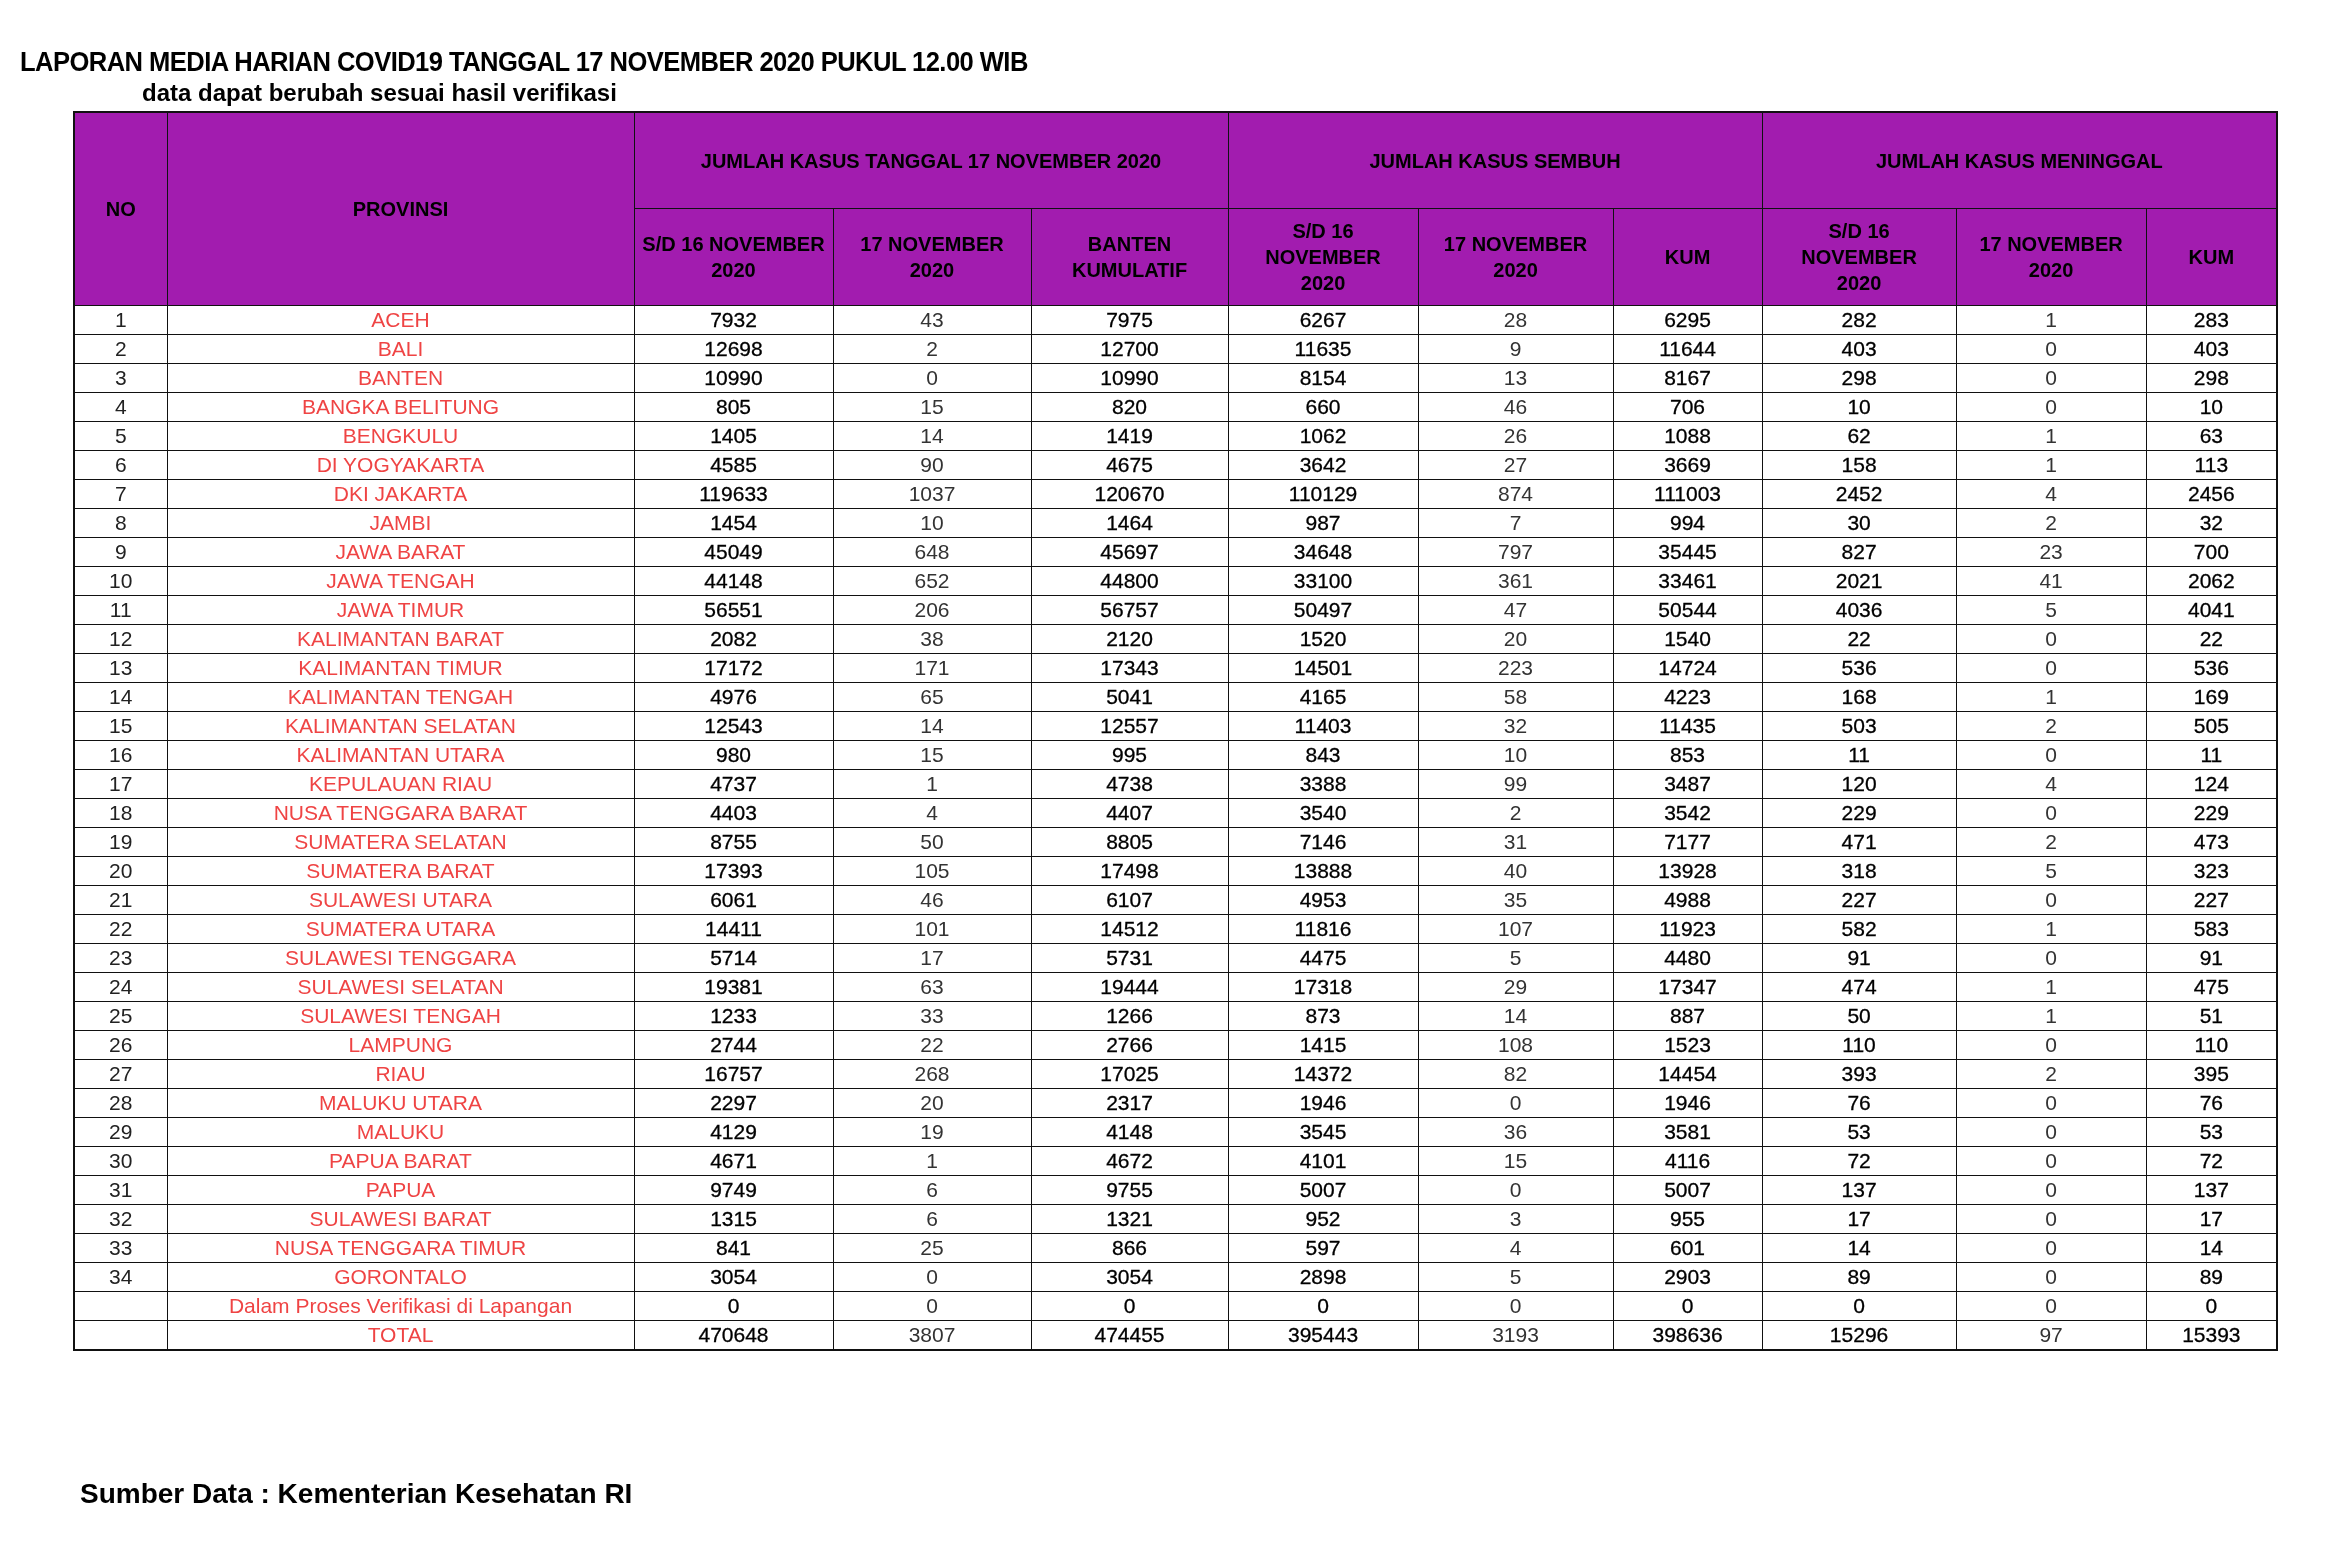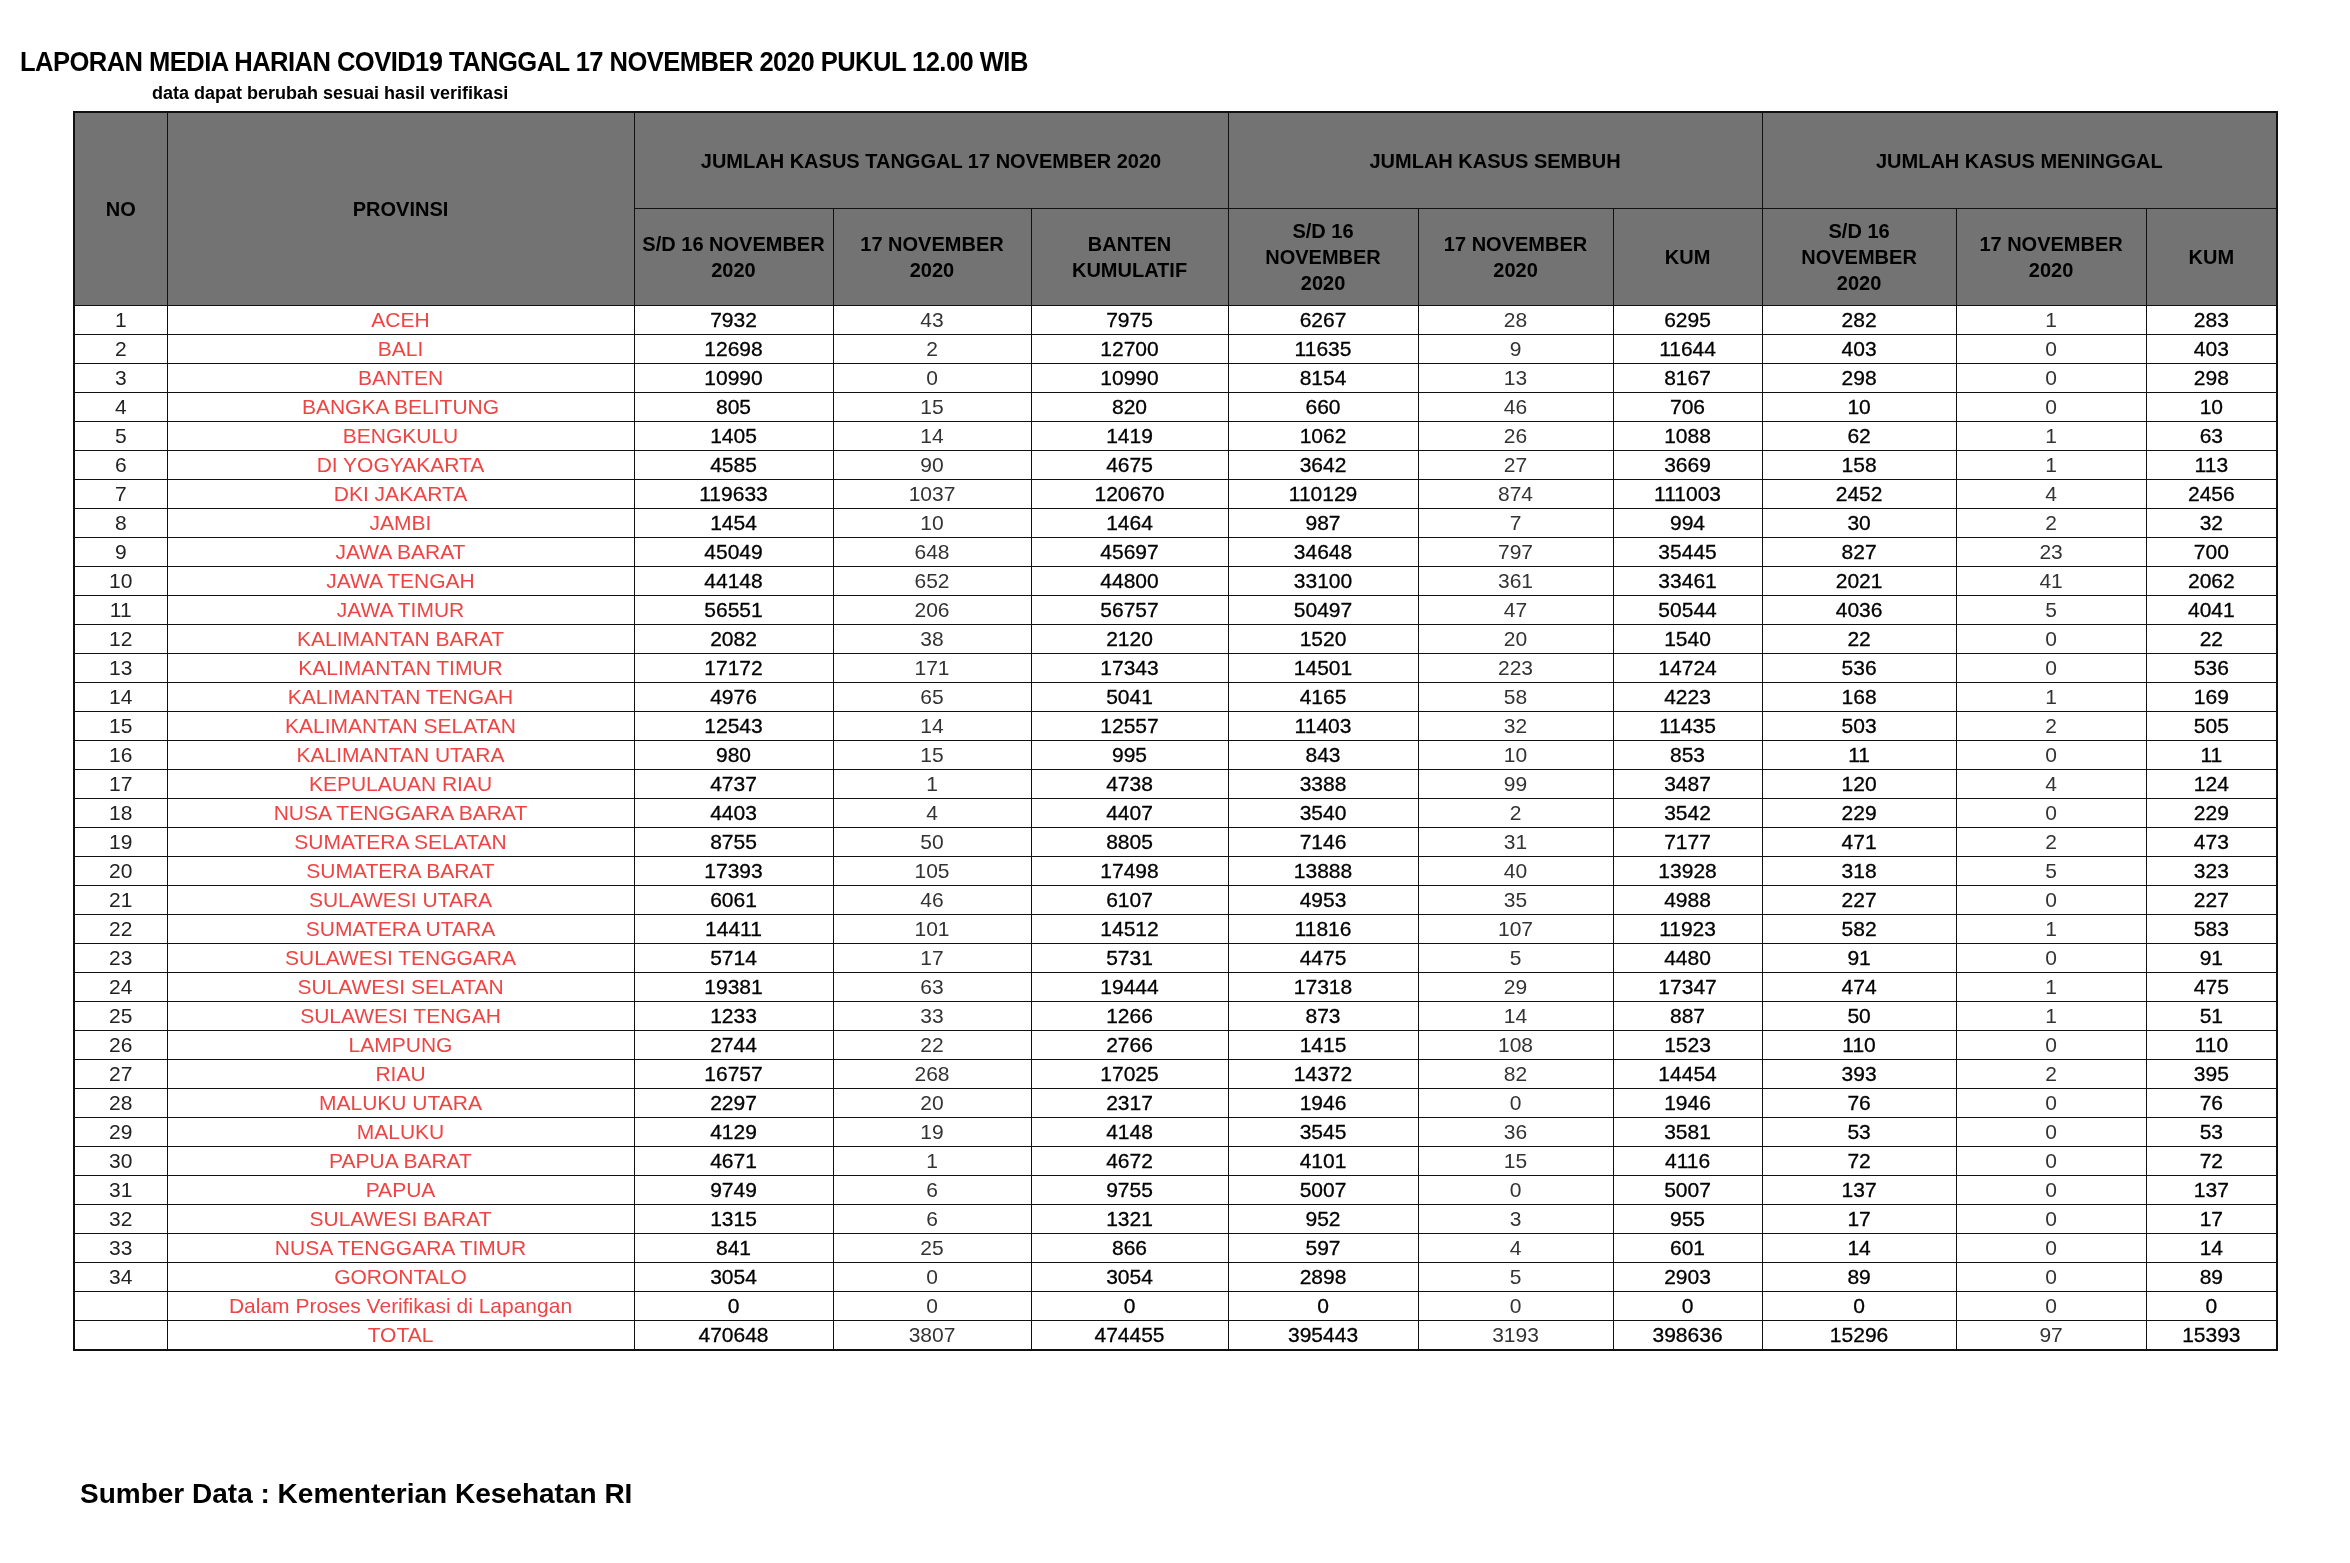--- a/index.html
+++ b/index.html
@@ -4,30 +4,30 @@
 <style>
   html, body { margin: 0; padding: 0; background: #ffffff; }
   body { width: 2351px; height: 1564px; position: relative; overflow: hidden; font-family: "Liberation Sans", sans-serif; color: #000; }
   .title {
     position: absolute; left: 0; width: 2351px; top: 46px; height: 31px;
     text-align: left; font-weight: bold; font-size: 27.5px; line-height: 31px;
     letter-spacing: -0.6px;
   }
   .title span { display: inline-block; transform: scaleX(0.93); transform-origin: 50% 50%; position: relative; left: -18.4px; }
   .subtitle {
-    position: absolute; left: 152px; top: 81px; font-size: 18px; font-weight: bold; line-height: 24px;
+    position: absolute; left: 142px; top: 81px; font-size: 24px; font-weight: bold; line-height: 24px;
   }
   table.report {
     position: absolute; left: 73px; top: 111px; width: 2202px;
     border-collapse: collapse; table-layout: fixed;
     border: 2.8px solid #111;
   }
   table.report th, table.report td { border: 1.8px solid #111; padding: 0; overflow: hidden; white-space: nowrap; }
   table.report th {
-    background: #737373; font-weight: bold; font-size: 20px; line-height: 26px; text-align: center; vertical-align: middle;
+    background: #a21caf; font-weight: bold; font-size: 20px; line-height: 26px; text-align: center; vertical-align: middle;
     white-space: normal;
   }
   tr.hdr1 th { height: 95px; }
   tr.hdr2 th { height: 96px; }
   tr.hdr2 th.hdr-wrap-3 { line-height: 26px; }
   table.report td {
     height: 28px; font-size: 21px; line-height: 26px; text-align: center; vertical-align: middle;
     font-family: "Liberation Sans Narrow", "Liberation Sans", sans-serif;
   }
   tbody tr td { border-top: 2.8px solid #111; }

